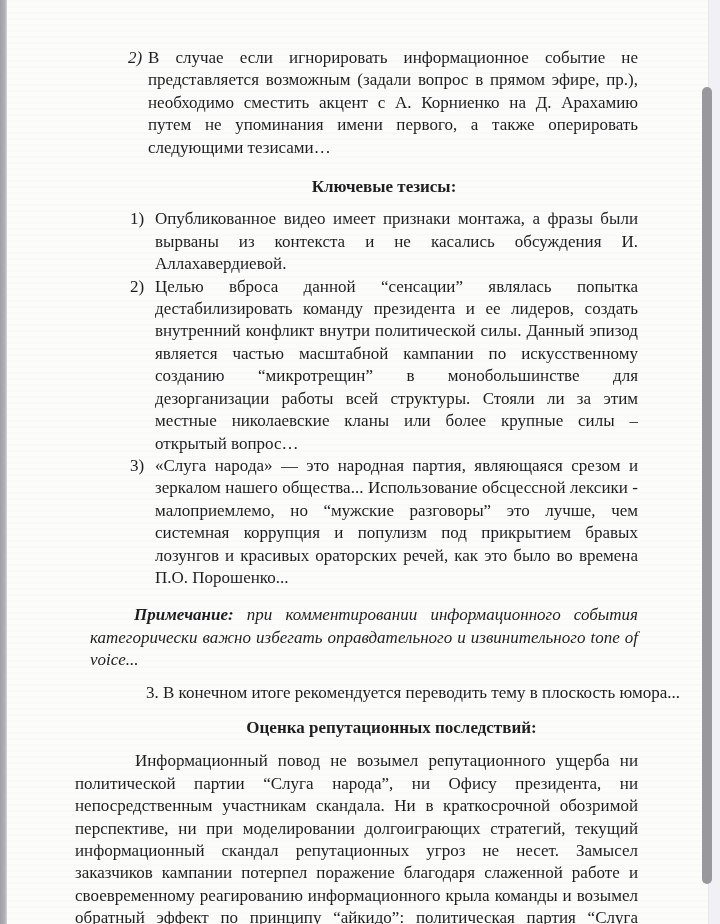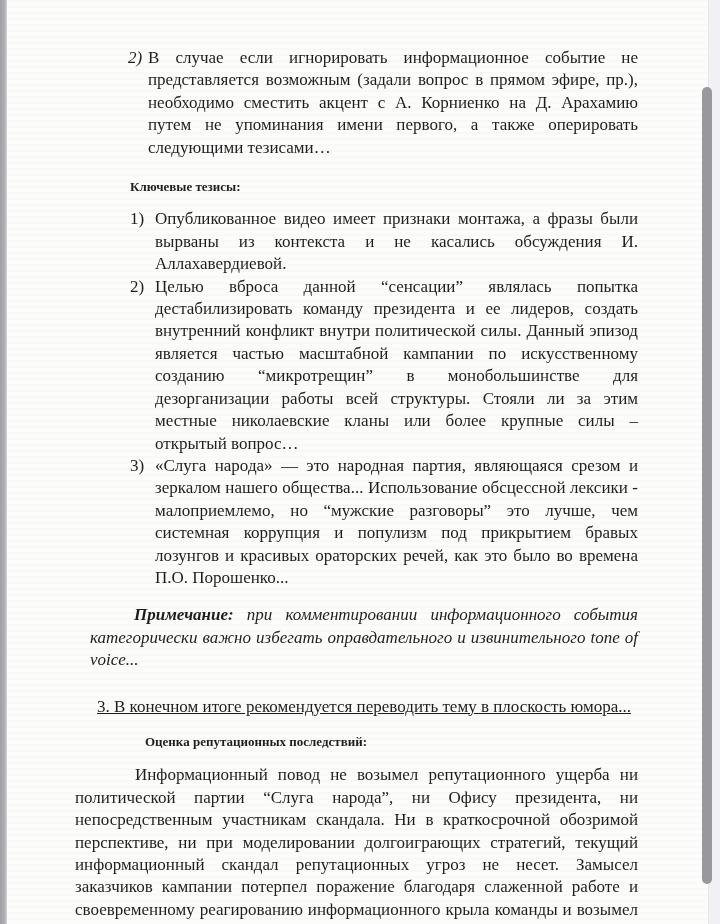--- a/index.html
+++ b/index.html
@@ -20,26 +20,26 @@
     background:linear-gradient(90deg,#9e9ea3 0%,#b2b2b6 70%,#d6d6da 100%);
   }
   .content {
     position:absolute; top:47px; left:0; right:0;
     font-size:17px; line-height:22.4px; text-align:justify;
   }
   .num-item { position:relative; margin:0 82px 0 130px; padding-left:25px; }
   .num-item .num { position:absolute; left:0; top:0; }
   .intro { margin-left:128px; padding-left:20px; }
   .intro .num { font-style:italic; }
-  .heading { font-weight:bold; font-size:13px; text-align:left; }
+  .heading { font-weight:bold; font-size:17px; text-align:center; }
   .h-theses { margin:17px 82px 10px 130px; }
   .h-assess { margin:13px 82px 8px 145px; }
   .note { font-style:italic; margin:15px 82px 0 90px; text-indent:44px; }
   .note-label { font-weight:bold; }
-  .humor { margin:24px 40px 0 97px; text-align:left;text-decoration:underline; }
+  .humor { margin:10px 40px 0 97px; text-align:right; }
   .assess { margin:11px 82px 0 75px; text-indent:60px; }
   .scroll-track {
     position:absolute; right:0; top:0; bottom:0; width:11px;
     background:#f1f1f5; border-left:1px solid #e7e7ed;
   }
   .scroll-thumb {
     position:absolute; right:8px; top:87px; width:10px; height:797px;
     background:#98989d; border-radius:5px;
   }
   p, h3 { margin-top:0; margin-bottom:0; }

